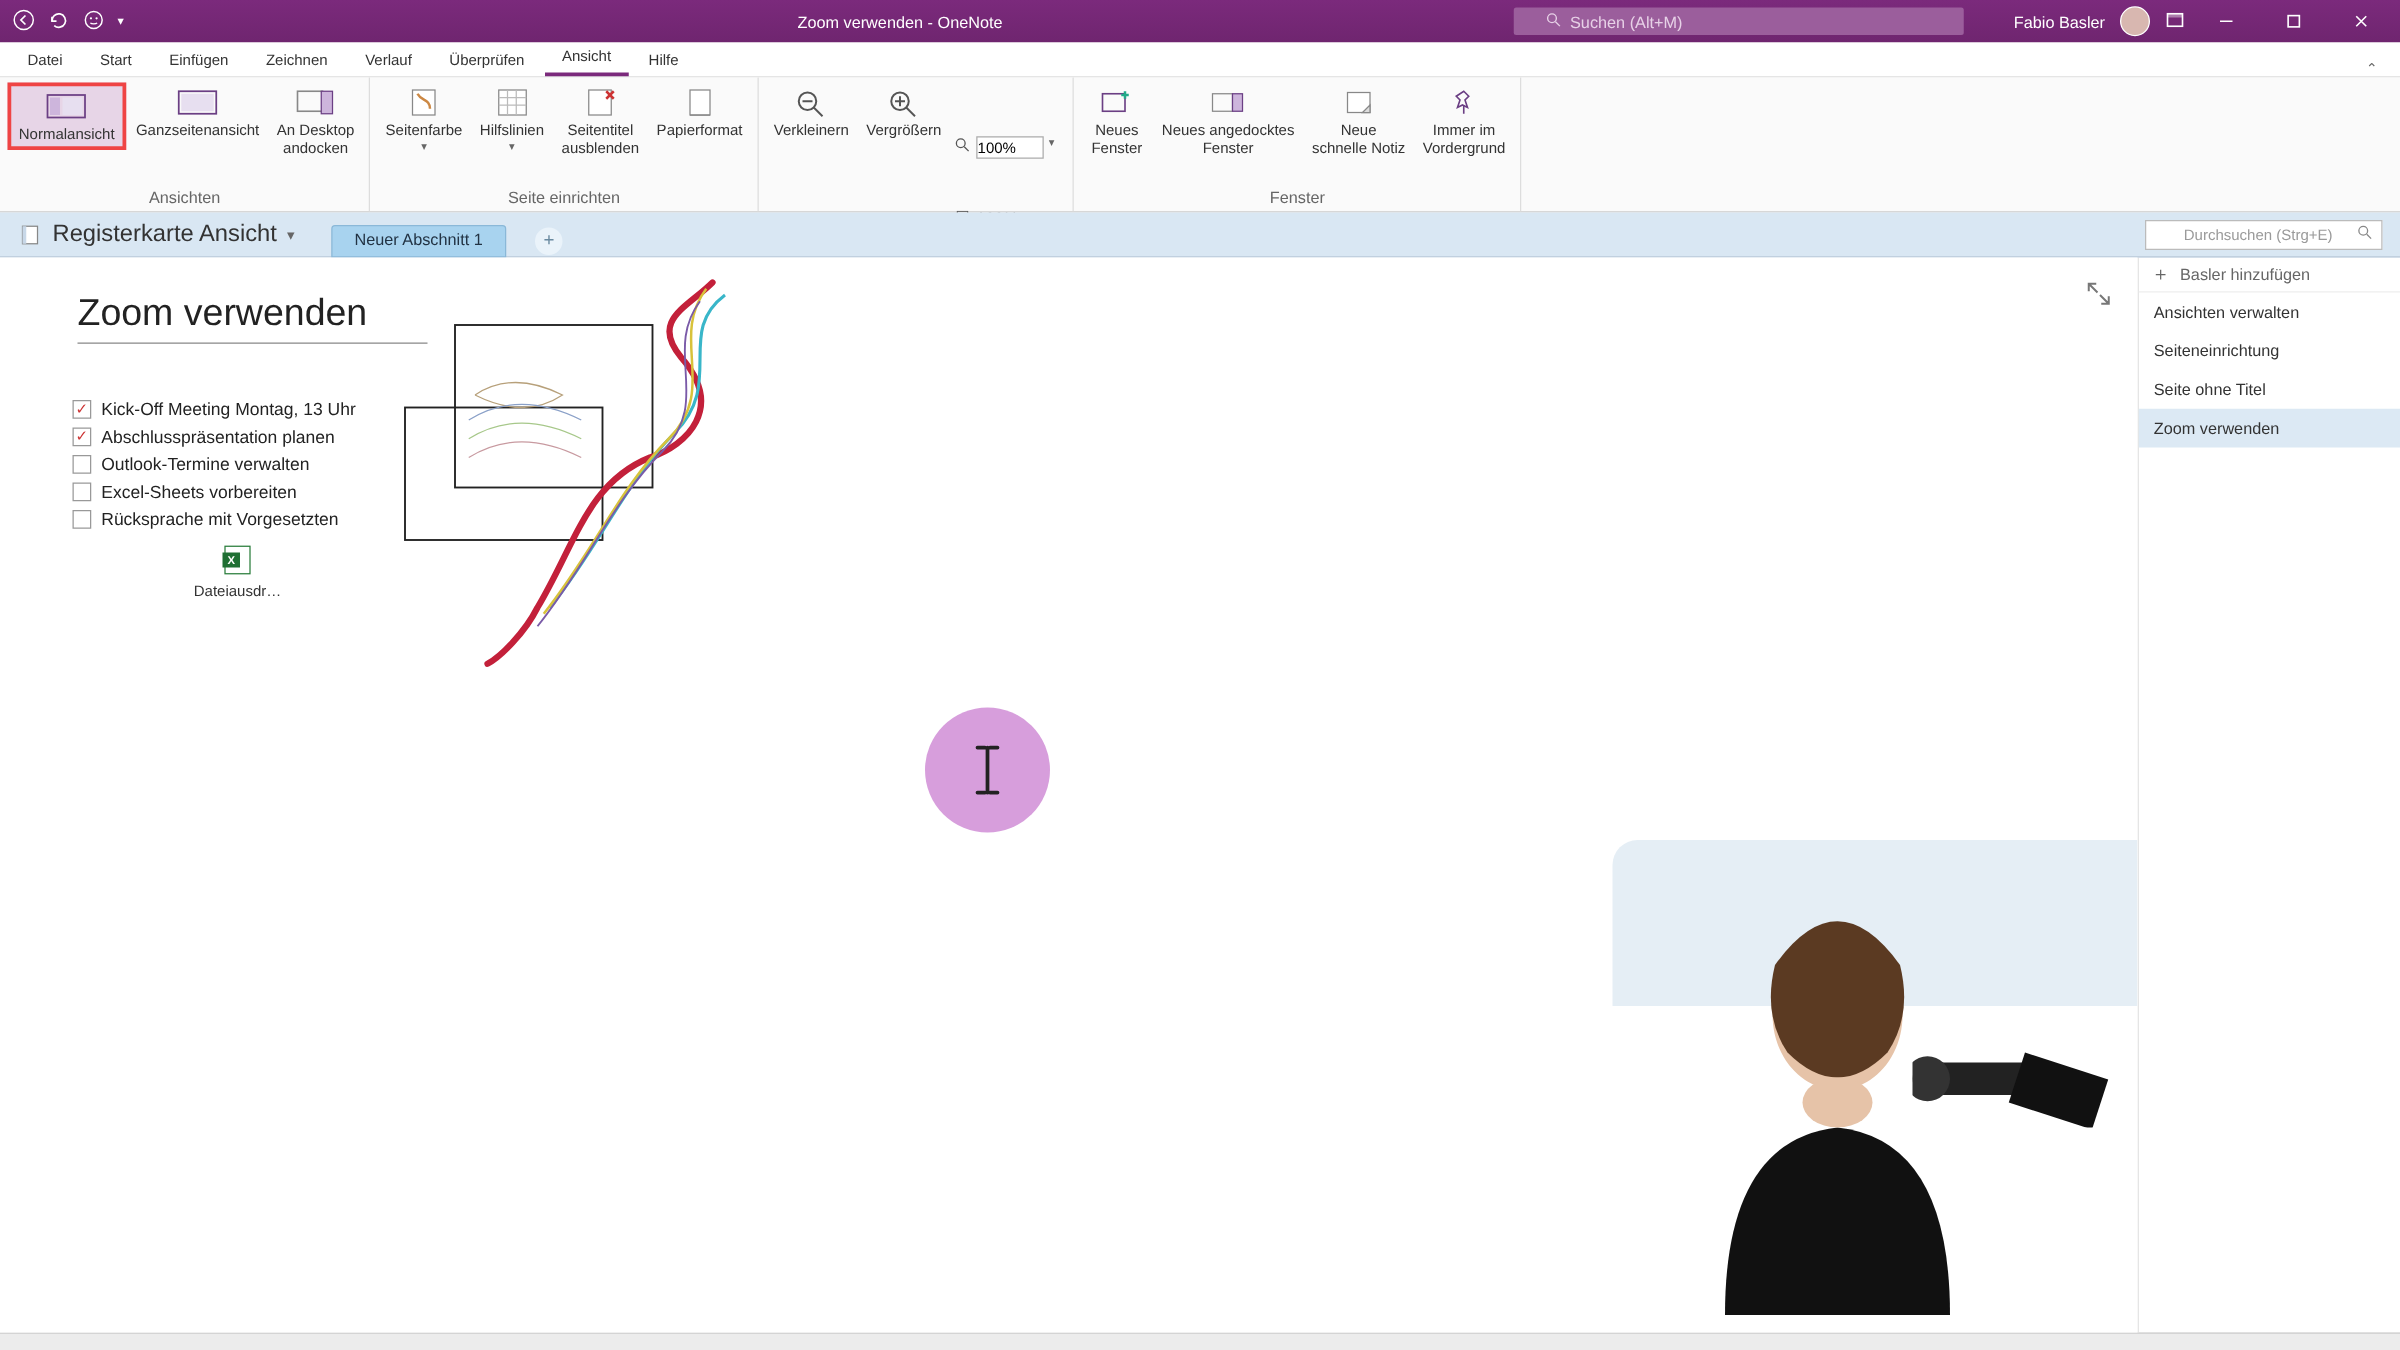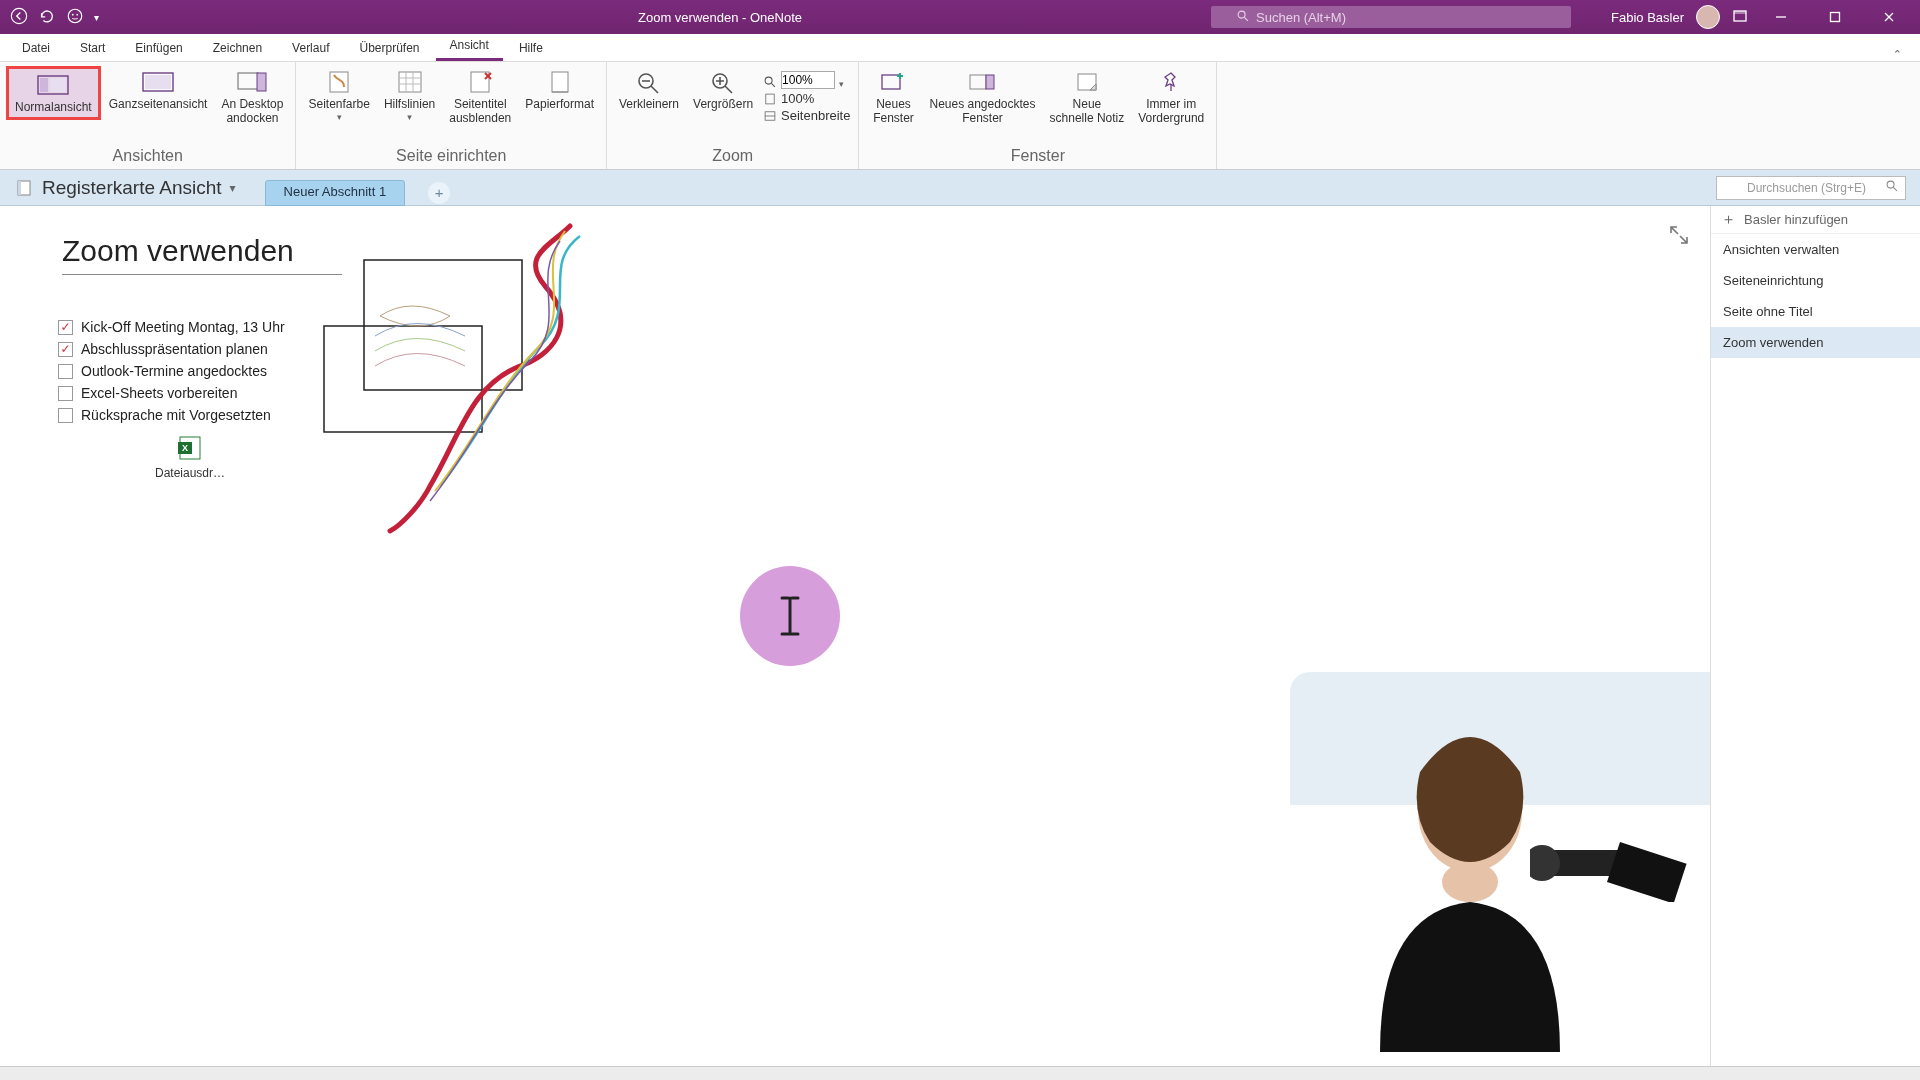--- a/index.html
+++ b/index.html
@@ -44,32 +44,32 @@
   
   .ribbon {
     height: 108px; background: #fafafa; border-bottom: 1px solid #ccc;
     display: flex; align-items: stretch;
   }
   .group {
     display: flex; flex-direction: column; border-right: 1px solid #ddd; padding: 4px 6px 0 6px;
   }
   .group .buttons { display: flex; flex: 1; gap: 2px; align-items: flex-start; }
   .group .label {
-    text-align: center; font-size: 16px; color: #666; padding: 2px 0 4px;
+    text-align: center; font-size: 13px; color: #666; padding: 2px 0 4px;
   }
   .rb {
     display: flex; flex-direction: column; align-items: center; justify-content: flex-start;
     padding: 2px 6px; font-size: 12px; color: #333; min-width: 56px; text-align: center; cursor: pointer;
   }
   .rb.sel { background: #e7d5e7; border: 3px solid #ef4444; }
   .rb .icon { width: 36px; height: 28px; margin-bottom: 2px; display: flex; align-items: center; justify-content: center; }
   .rb .icon svg { width: 34px; height: 26px; }
   .rb span { line-height: 1.15; }
   .zoom-stack { display: flex; flex-direction: column; gap: 0; font-size: 13px; color: #333; }
-  .zoom-stack .row { display: flex; align-items: flex-end; gap: 4px; padding: 1px 2px; }
+  .zoom-stack .row { display: flex; align-items: flex-start; gap: 4px; padding: 1px 2px; margin-top: 38px; }
   .zoom-stack input { width: 54px; height: 18px; font-size: 12px; border: 1px solid #aaa; }
 
   
   .nbstrip {
     height: 36px; background: #d9e7f3; display: flex; align-items: center; padding: 0 8px; gap: 23px;
     border-bottom: 1px solid #b9c9d9;
   }
   .nbbtn {
     display: flex; align-items: center; gap: 8px; font-size: 19px; color: #333; padding: 2px 6px;
   }
@@ -442,21 +442,21 @@
       <div class="todo-item">
           <span class="cb">✓</span>
           <span>Kick-Off Meeting Montag, 13 Uhr</span>
         </div>
       <div class="todo-item">
           <span class="cb">✓</span>
           <span>Abschlusspräsentation planen</span>
         </div>
       <div class="todo-item">
           <span class="cb"></span>
-          <span>Outlook-Termine angedocktes</span>
+          <span>Outlook-Termine verwalten</span>
         </div>
       <div class="todo-item">
           <span class="cb"></span>
           <span>Excel-Sheets vorbereiten</span>
         </div>
       <div class="todo-item">
           <span class="cb"></span>
           <span>Rücksprache mit Vorgesetzten</span>
         </div>
     </div>

